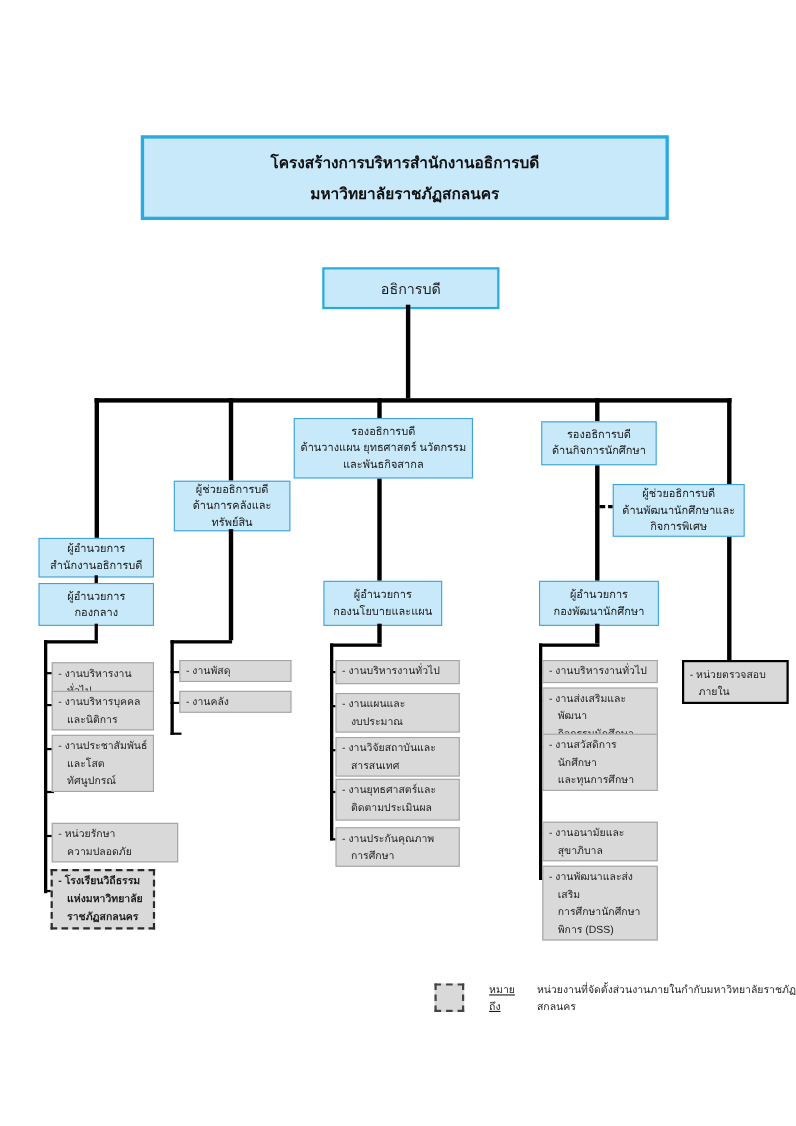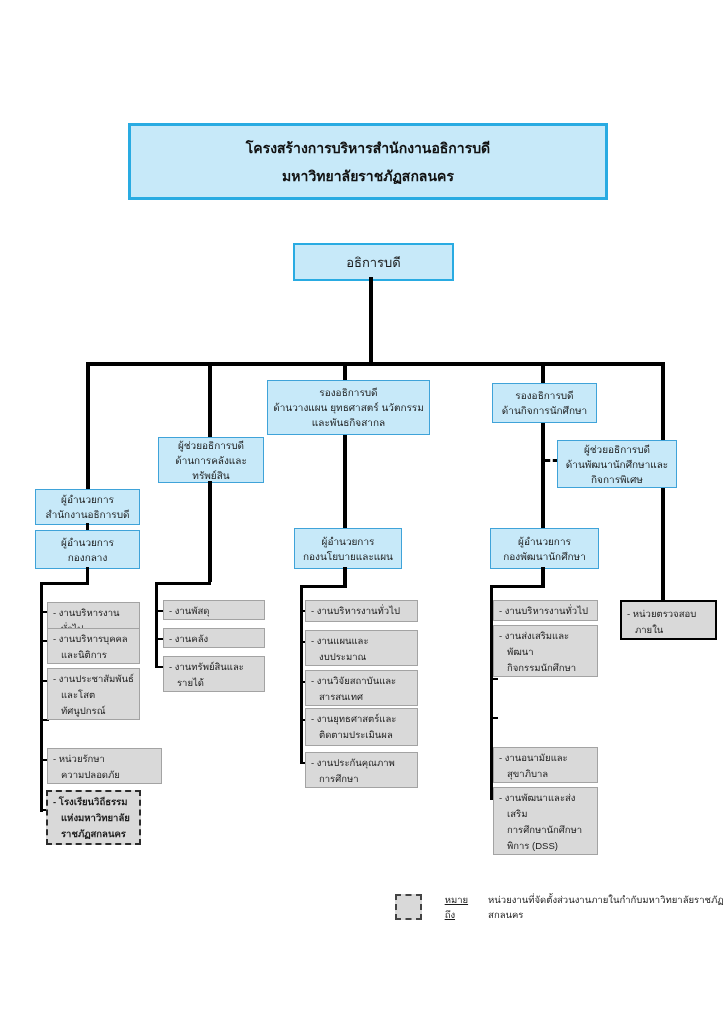--- a/index.html
+++ b/index.html
@@ -109,22 +109,20 @@
 
   <div class="ln" style="left:208px;top:481px;width:4px;height:101px"></div>
   <div class="ln" style="left:155px;top:582px;width:56px;height:3px"></div>
   <div class="ln" style="left:155px;top:582px;width:3px;height:86px"></div>
   <div class="ln" style="left:155px;top:610px;width:10px;height:2px"></div>
   <div class="ln" style="left:155px;top:638px;width:10px;height:2px"></div>
   <div class="ln" style="left:155px;top:666px;width:10px;height:2px"></div>
 
   <div class="unit" style="left:163px;top:600px;width:102px;min-height:20px">- งานพัสดุ</div>
   <div class="unit" style="left:163px;top:628px;width:102px;min-height:20px">- งานคลัง</div>
-  <div class="unit" style="left:163px;top:656px;width:102px;min-height:36px">- งานทรัพย์สินและ
-รายได้</div>
 
   <div class="ln" style="left:343px;top:567px;width:4px;height:18px"></div>
   <div class="ln" style="left:300px;top:585px;width:47px;height:3px"></div>
   <div class="ln" style="left:300px;top:585px;width:3px;height:179px"></div>
   <div class="ln" style="left:300px;top:610px;width:8px;height:2px"></div>
   <div class="ln" style="left:300px;top:641px;width:8px;height:2px"></div>
   <div class="ln" style="left:300px;top:681px;width:8px;height:2px"></div>
   <div class="ln" style="left:300px;top:719px;width:8px;height:2px"></div>
   <div class="ln" style="left:300px;top:762px;width:8px;height:2px"></div>
 
@@ -144,20 +142,22 @@
   <div class="ln" style="left:490px;top:610px;width:8px;height:2px"></div>
   <div class="ln" style="left:490px;top:636px;width:8px;height:2px"></div>
   <div class="ln" style="left:490px;top:678px;width:8px;height:2px"></div>
   <div class="ln" style="left:490px;top:717px;width:8px;height:2px"></div>
   <div class="ln" style="left:490px;top:757px;width:8px;height:2px"></div>
   <div class="ln" style="left:490px;top:798px;width:8px;height:2px"></div>
 
   <div class="unit" style="left:493px;top:600px;width:105px;min-height:21px">- งานบริหารงานทั่วไป</div>
   <div class="unit" style="left:493px;top:625px;width:105px;min-height:36px">- งานส่งเสริมและพัฒนา
 กิจกรรมนักศึกษา</div>
+  <div class="unit" style="left:493px;top:667px;width:105px;min-height:36px">- งานสวัสดิการนักศึกษา
+และทุนการศึกษา</div>
   <div class="unit" style="left:493px;top:747px;width:105px;min-height:34px">- งานอนามัยและ
 สุขาภิบาล</div>
   <div class="unit" style="left:493px;top:787px;width:105px;min-height:51px">- งานพัฒนาและส่งเสริม
 การศึกษานักศึกษา
 พิการ (DSS)</div>
 
   <div class="unit unit-audit" style="left:620px;top:600px;width:97px;min-height:25px;padding-top:4px">- หน่วยตรวจสอบภายใน</div>
 
   <div id="legend">
     <span id="legend-swatch"></span>

